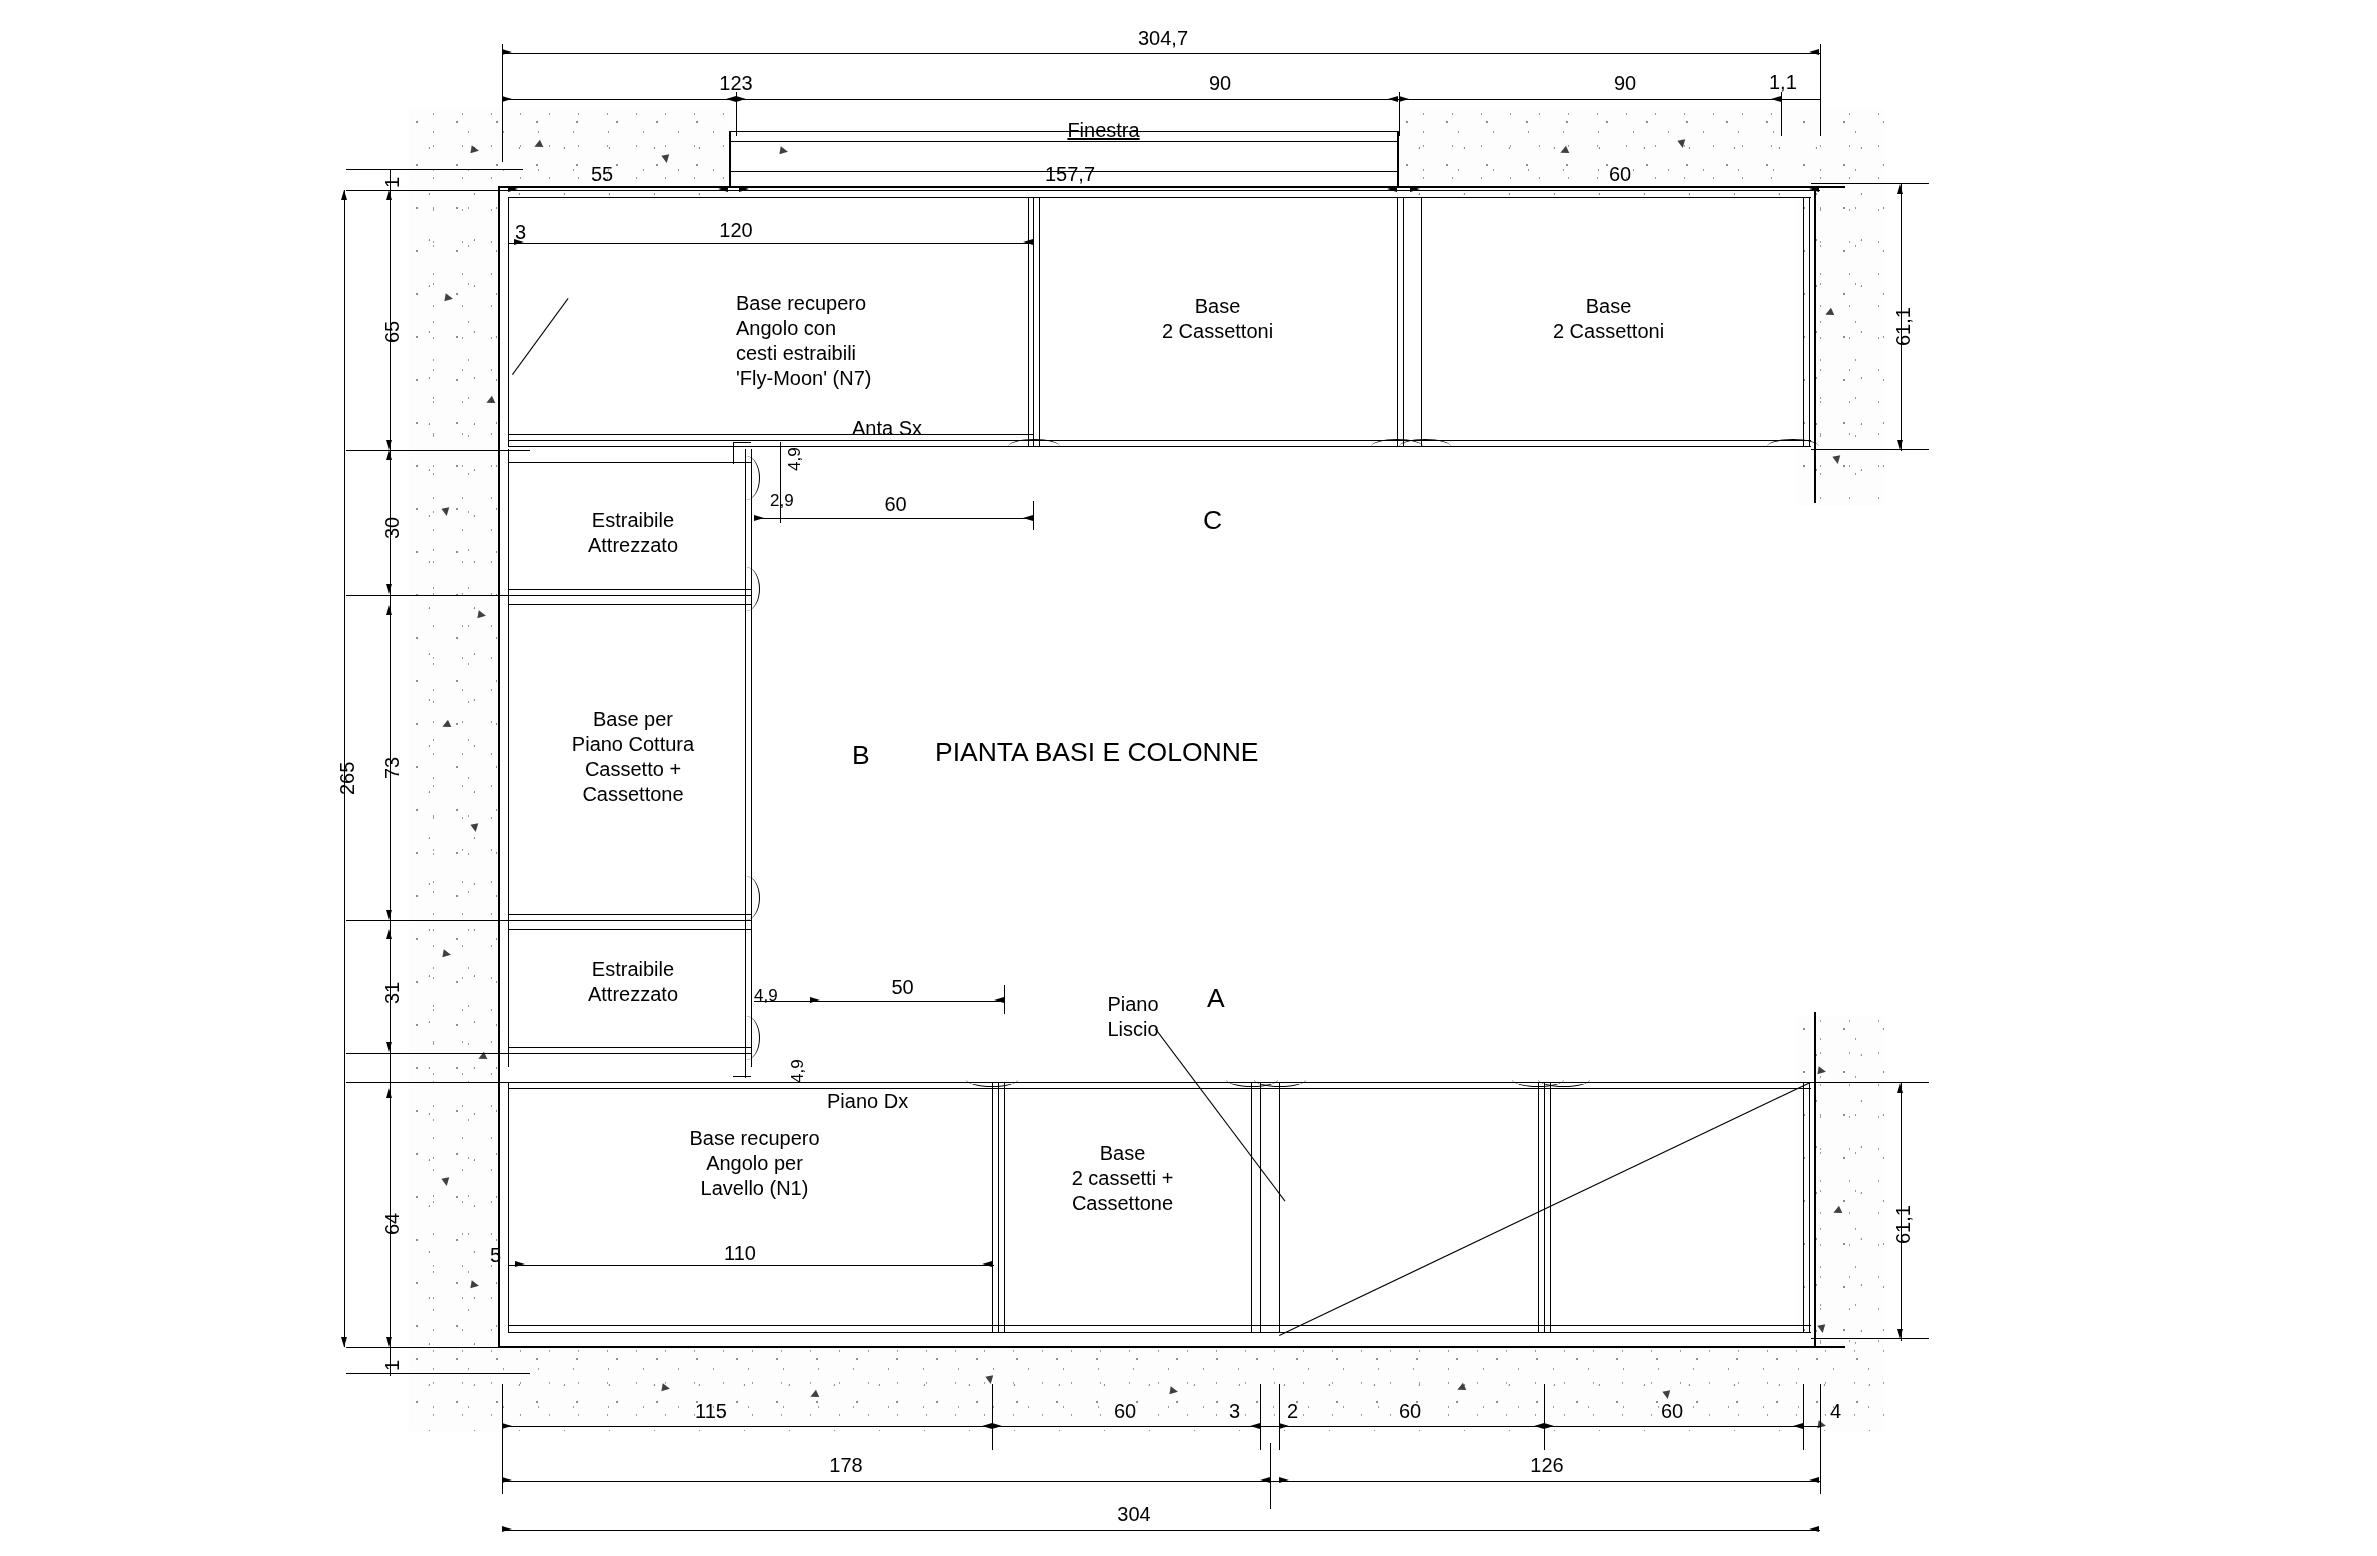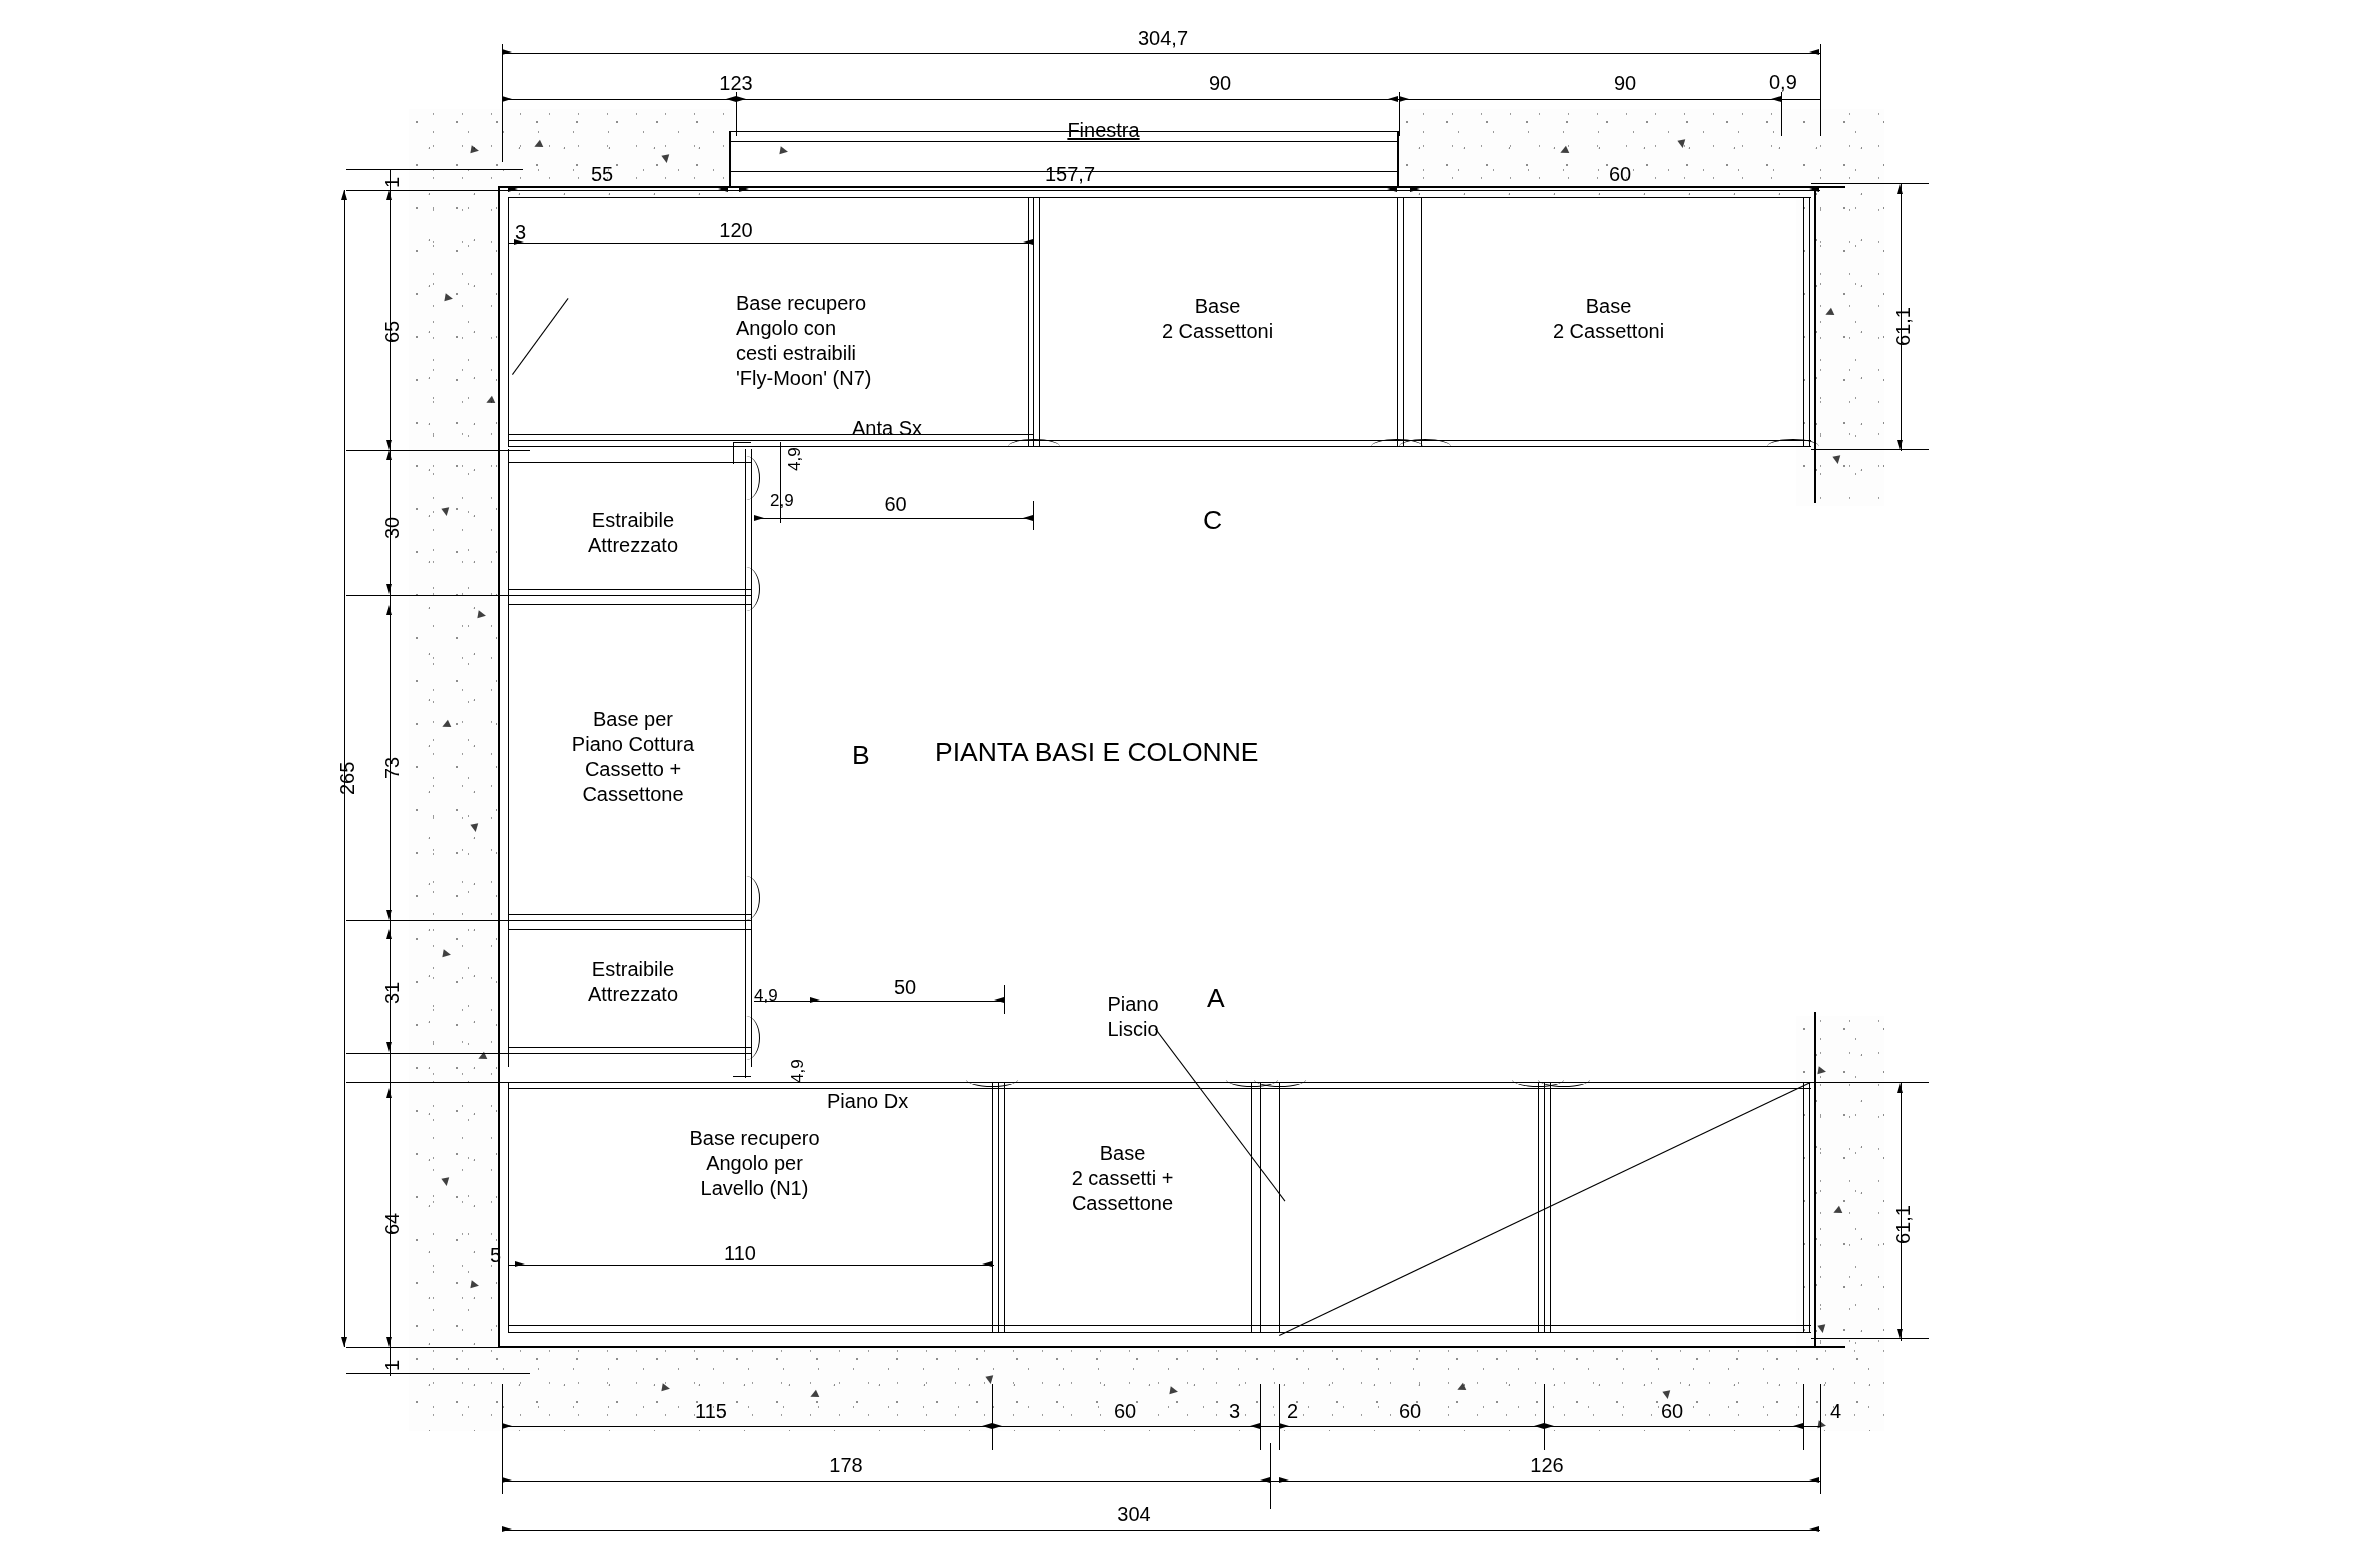--- a/index.html
+++ b/index.html
@@ -183,21 +183,21 @@
   <div class="tick" style="left:1820px;top:92px;height:44px;"></div>
   <div class="arrowR" style="left:502px;top:96px;"></div>
   <div class="arrowL" style="left:726px;top:96px;"></div>
   <div class="arrowR" style="left:736px;top:96px;"></div>
   <div class="arrowL" style="left:1388px;top:96px;"></div>
   <div class="arrowR" style="left:1399px;top:96px;"></div>
   <div class="arrowL" style="left:1771px;top:96px;"></div>
   <div class="dim" style="left:736px;top:72px;width:88px;text-align:center;transform:translateX(-44px);">123</div>
   <div class="dim" style="left:1220px;top:72px;width:74px;text-align:center;transform:translateX(-37px);">90</div>
   <div class="dim" style="left:1625px;top:72px;width:74px;text-align:center;transform:translateX(-37px);">90</div>
-  <div class="dim" style="left:1769px;top:71px;width:88px;text-align:left;">0,9</div>
+  <div class="dim" style="left:1769px;top:71px;width:88px;text-align:left;">1,1</div>
 
   <div class="ln h" style="left:508px;top:190px;width:1312px;"></div>
   <div class="dim" style="left:565px;top:163px;width:74px;text-align:center;">55</div>
   <div class="dim" style="left:1011px;top:163px;width:118px;text-align:center;">157,7</div>
   <div class="dim" style="left:1583px;top:163px;width:74px;text-align:center;">60</div>
   <div class="arrowR" style="left:508px;top:186px;"></div>
   <div class="arrowL" style="left:718px;top:186px;"></div>
   <div class="arrowR" style="left:739px;top:186px;"></div>
   <div class="arrowL" style="left:1387px;top:186px;"></div>
   <div class="arrowR" style="left:1410px;top:186px;"></div>
@@ -267,21 +267,21 @@
   <div class="arrowR" style="left:754px;top:515px;"></div>
   <div class="arrowL" style="left:1023px;top:515px;"></div>
   <div class="dim" style="left:866px;top:493px;width:59px;text-align:center;">60</div>
   <div class="ln v" style="left:780px;top:442px;height:81px;"></div>
 
   <div class="dim" style="left:754px;top:985px;font-size:17px;">4,9</div>
   <div class="ln h" style="left:754px;top:1001px;width:250px;"></div>
   <div class="tick" style="left:1004px;top:985px;height:29.4px;"></div>
   <div class="arrowR" style="left:810px;top:997px;"></div>
   <div class="arrowL" style="left:994px;top:997px;"></div>
-  <div class="dim" style="left:894px;top:976px;width:59px;">50</div>
+  <div class="dim" style="left:873px;top:976px;width:59px;text-align:center;">50</div>
   <div class="vtxt" style="left:788px;top:1083px;font-size:17px;">4,9</div>
 
   <div class="ln h" style="left:508px;top:1265px;width:486px;"></div>
   <div class="tick" style="left:992px;top:1244px;height:44px;"></div>
   <div class="dim" style="left:490px;top:1244px;width:29.4px;">5</div>
   <div class="dim" style="left:740px;top:1242px;width:74px;text-align:center;transform:translateX(-37px);">110</div>
   <div class="arrowR" style="left:515px;top:1261px;"></div>
   <div class="arrowL" style="left:982px;top:1261px;"></div>
 
   <div class="ln h" style="left:502px;top:1426px;width:1318px;"></div>

